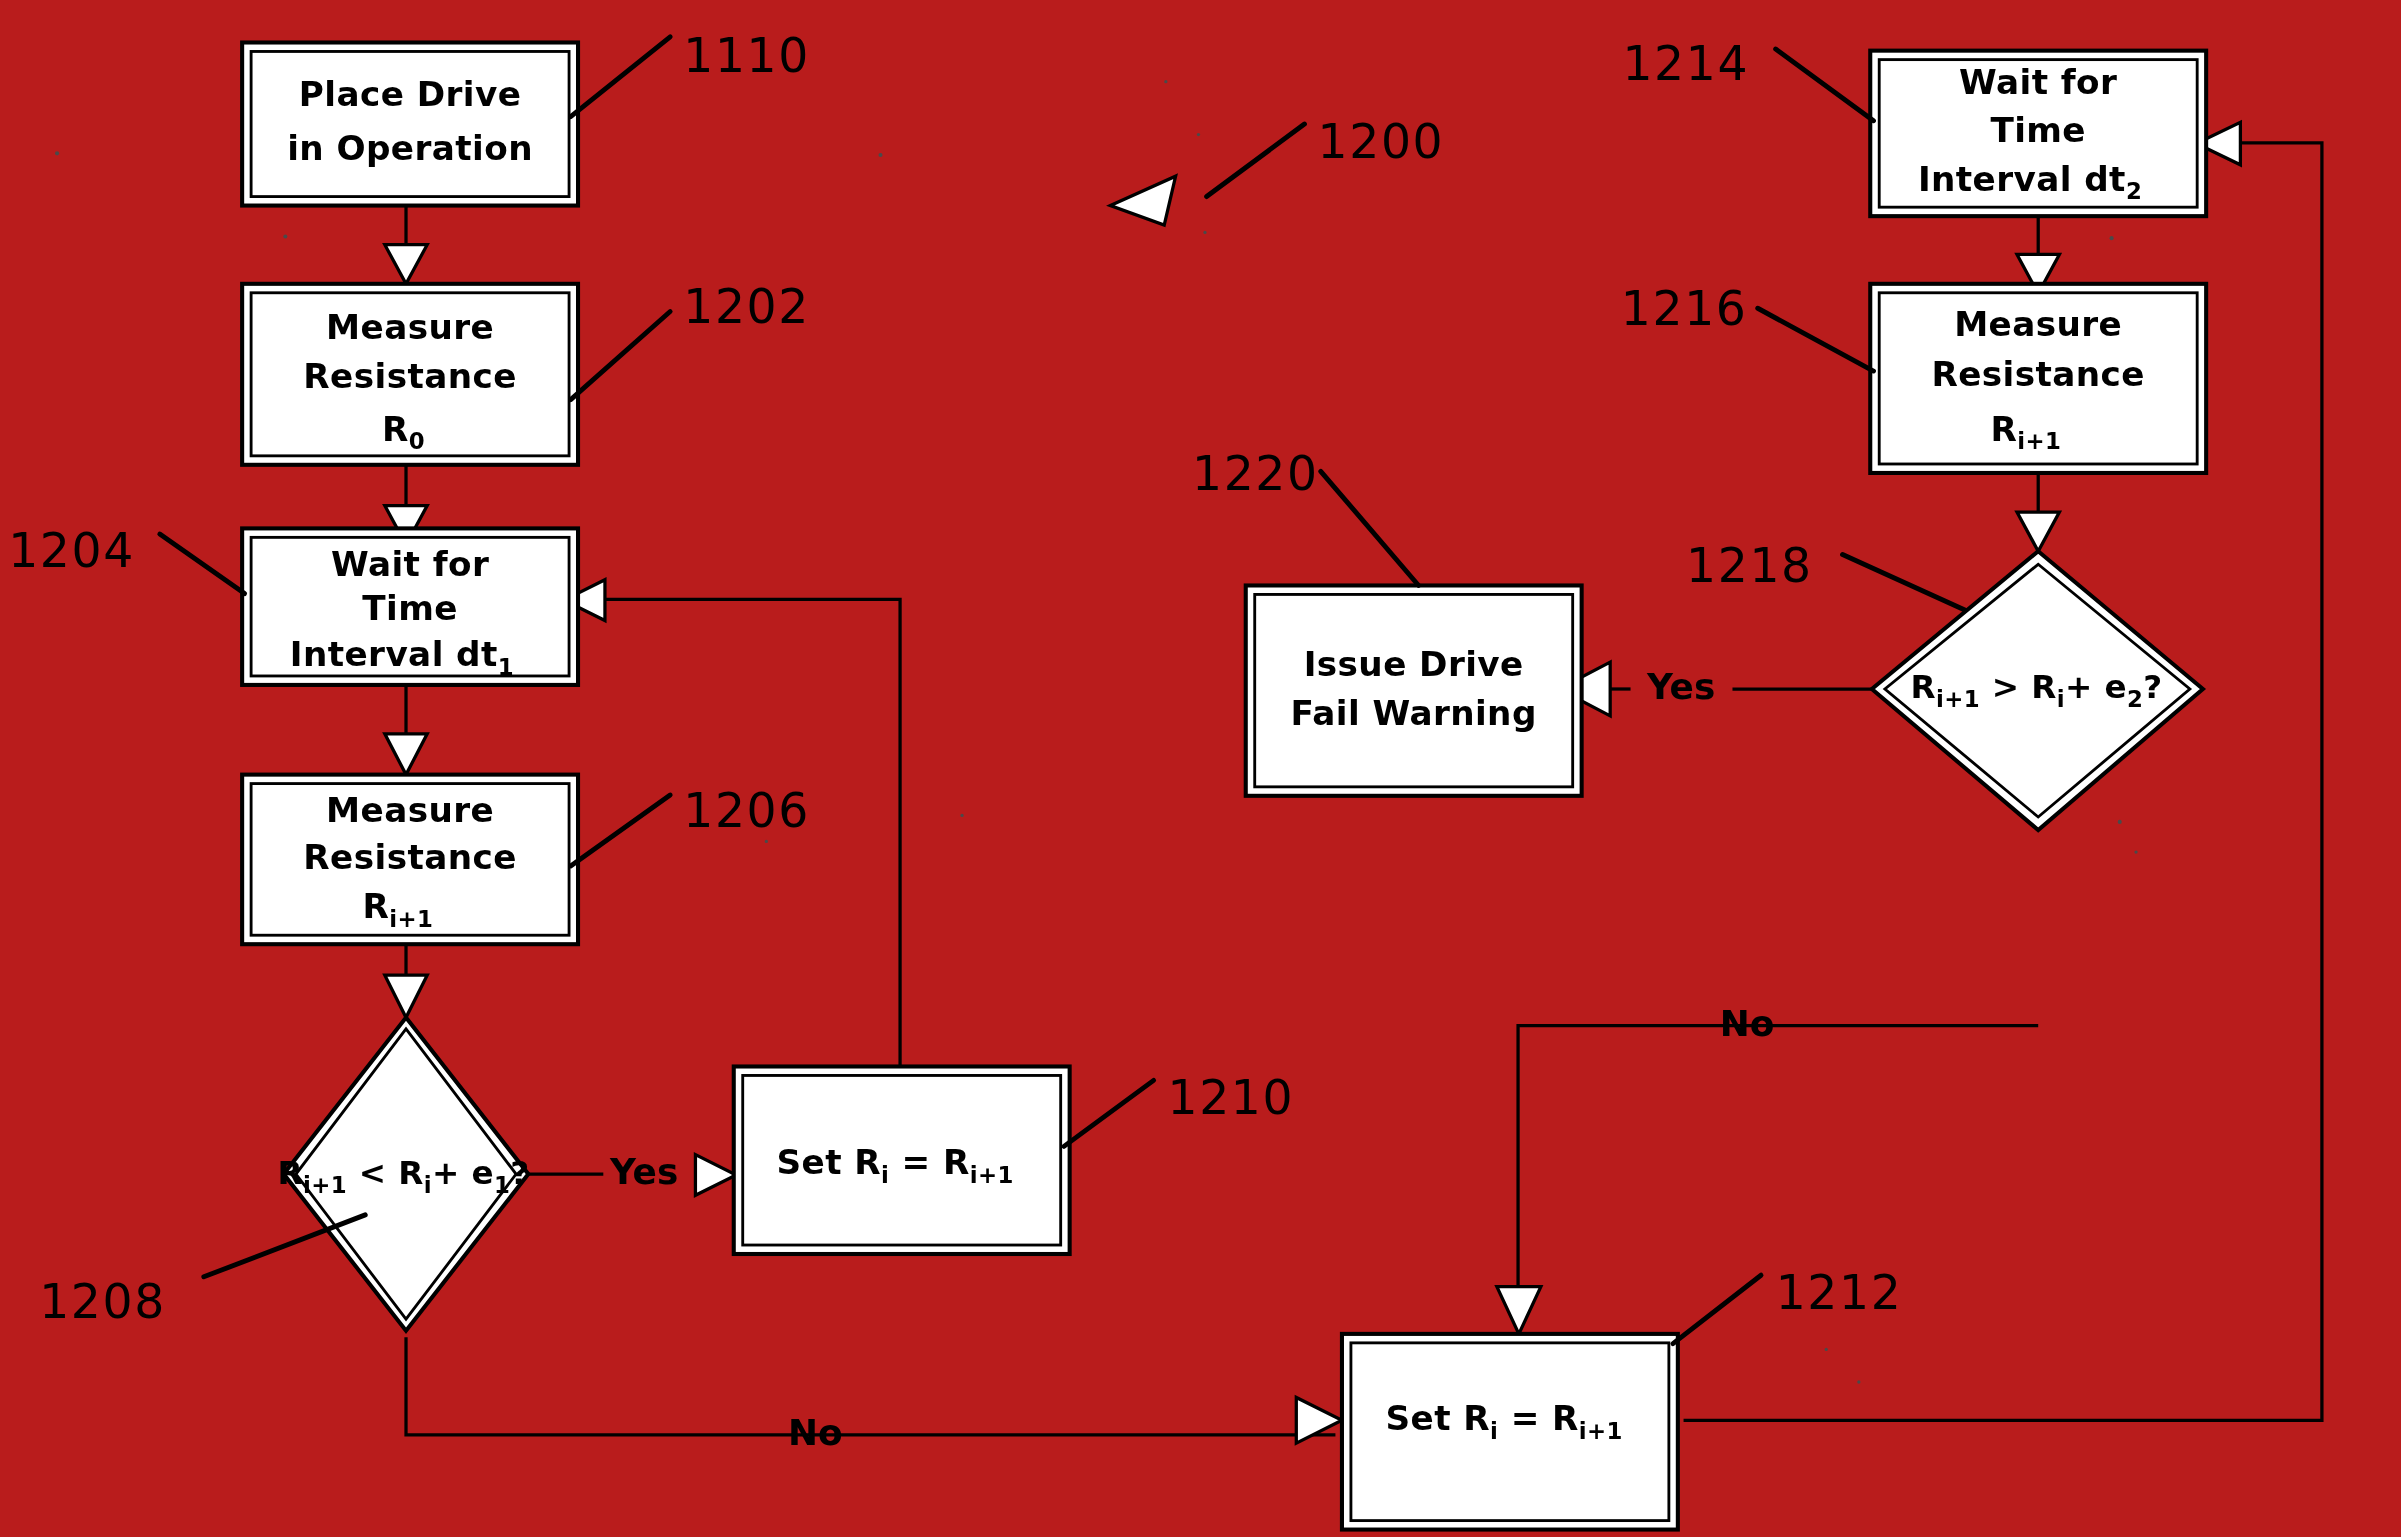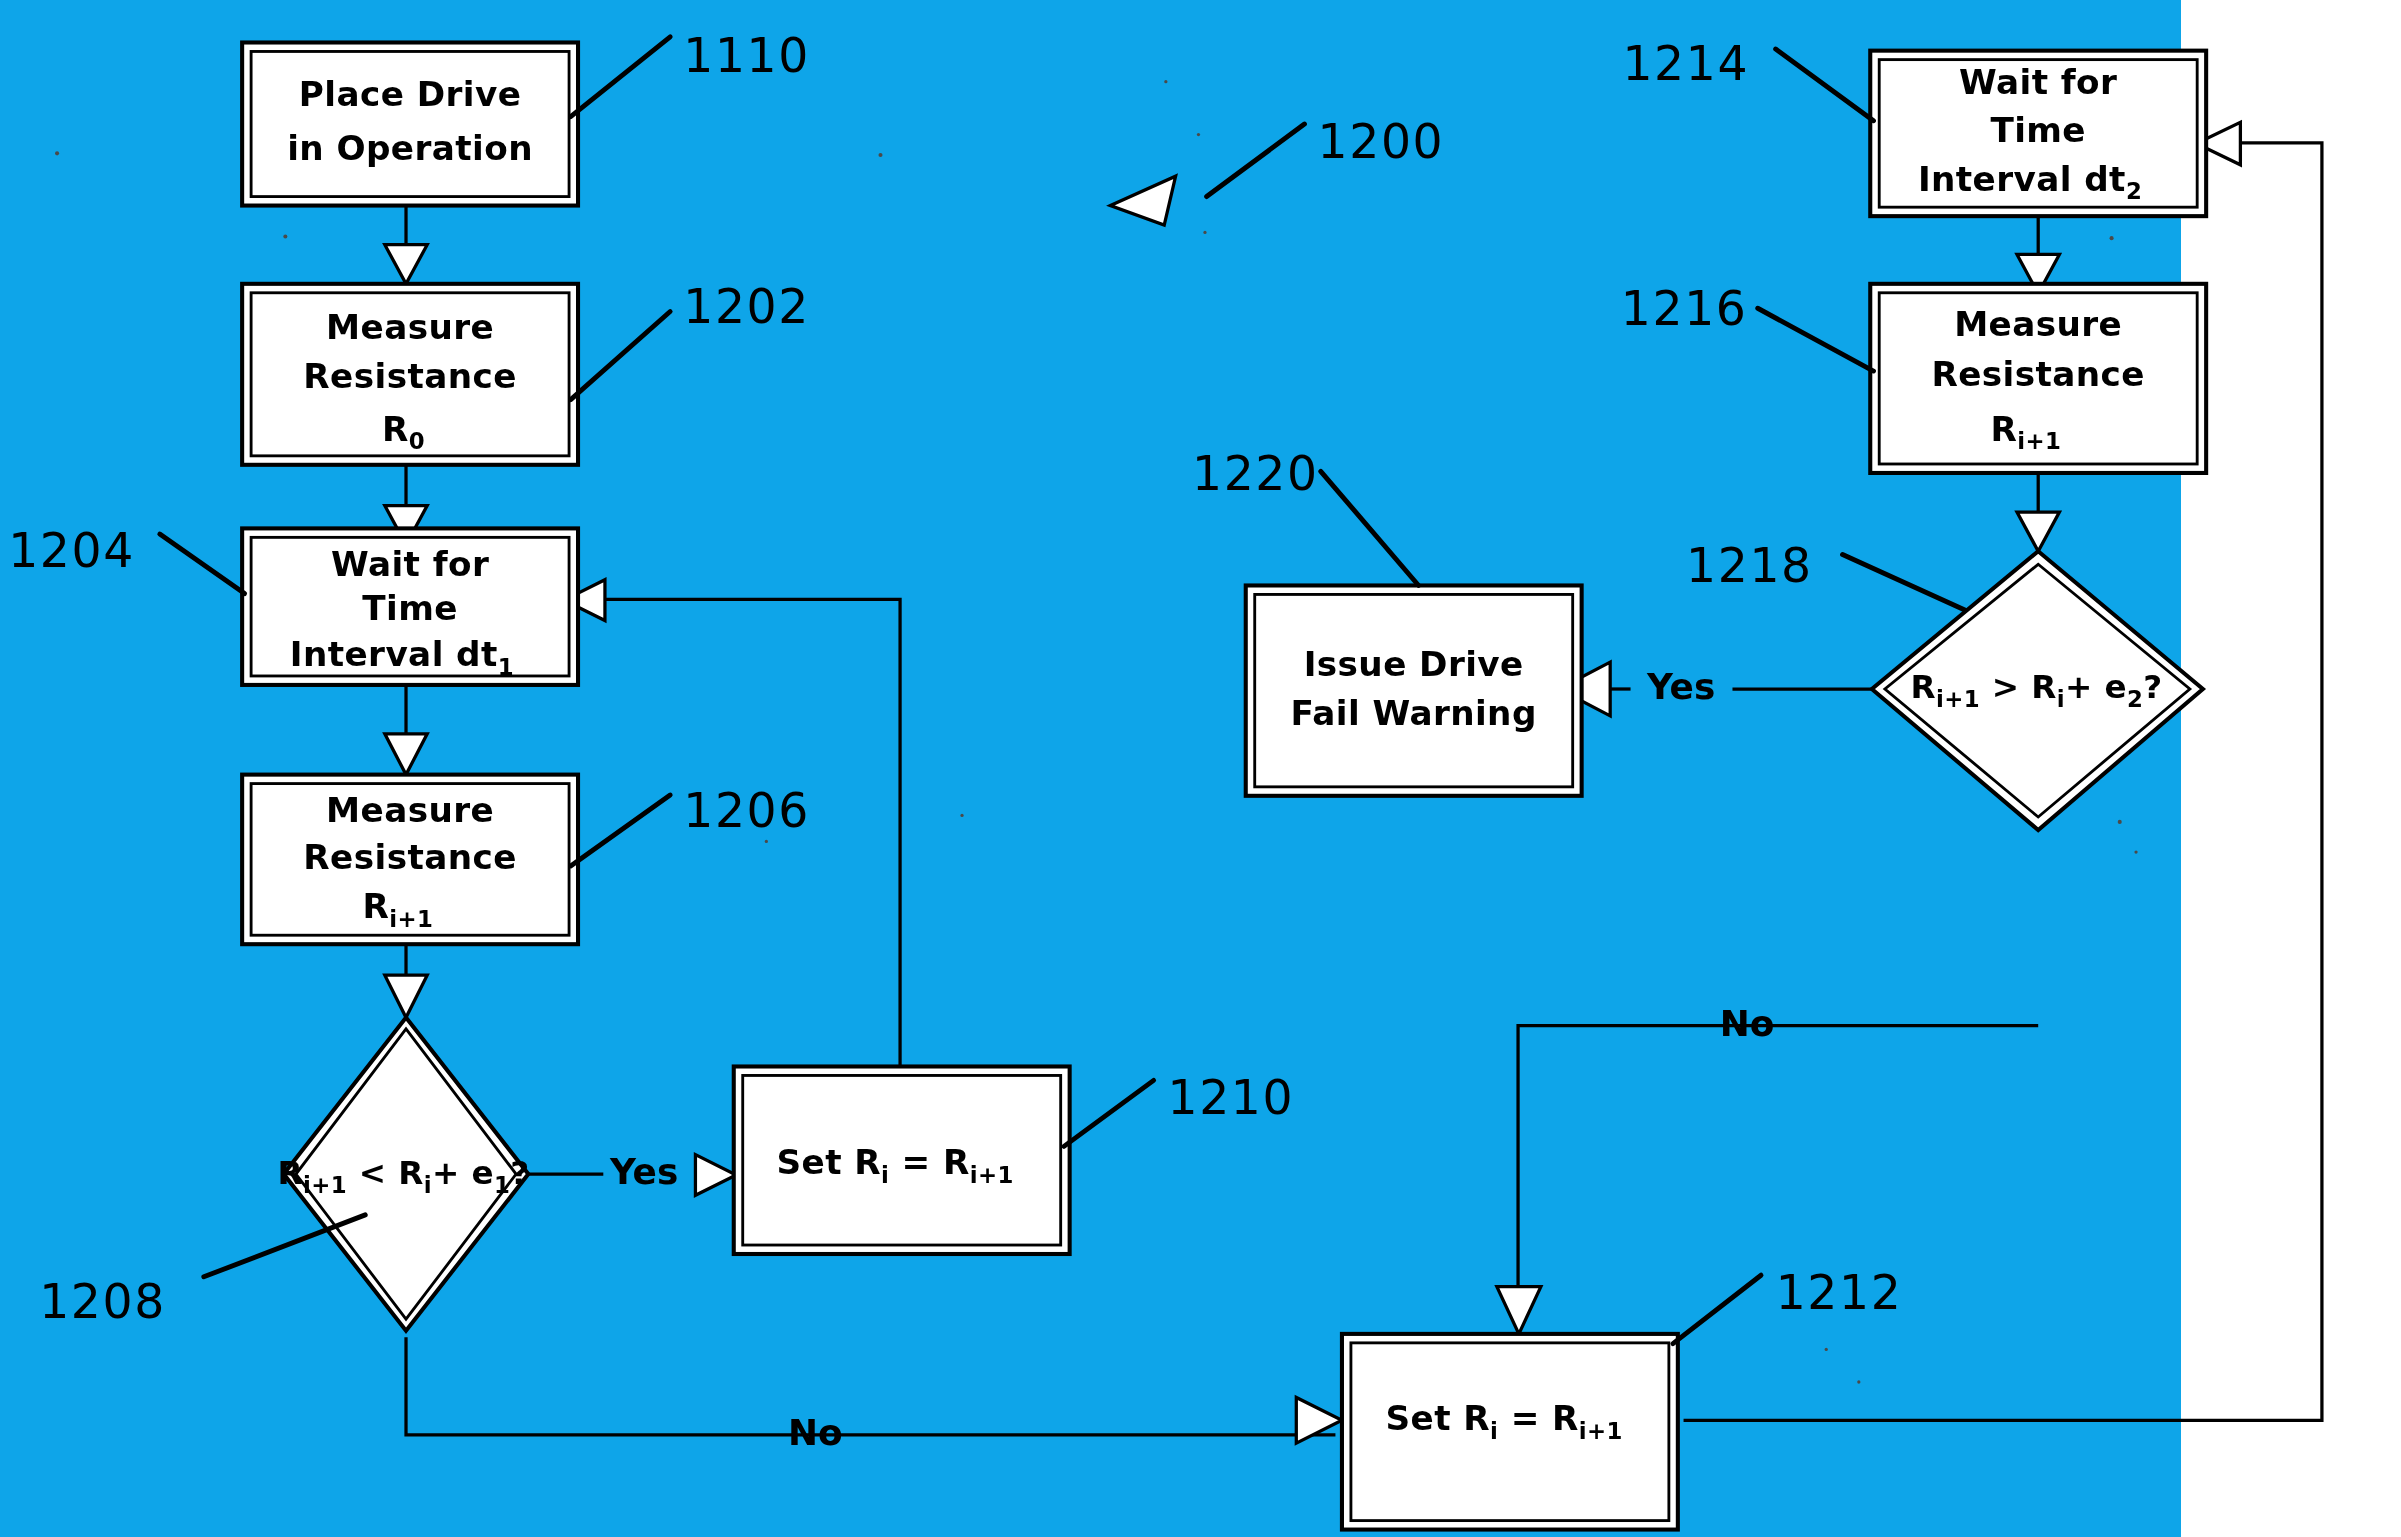--- a/index.html
+++ b/index.html
@@ -9,23 +9,23 @@
     background: #ffffff;
   }
   body {
     width: 2401px;
     height: 1537px;
     overflow: hidden;
     font-family: "DejaVu Sans", sans-serif;
   }
   #figure {
     position: relative;
-    width: 2181px;
+    width: 2401px;
     height: 1537px;
-    background: #0ea5e9;
+    background: #b91c1c;
   }
   svg#flow {
     position: absolute;
     top: 0; left: 0;
     width: 2401px;
     height: 1537px;
   }
   .node-shape {
     fill: #ffffff;
     stroke: #000000;

